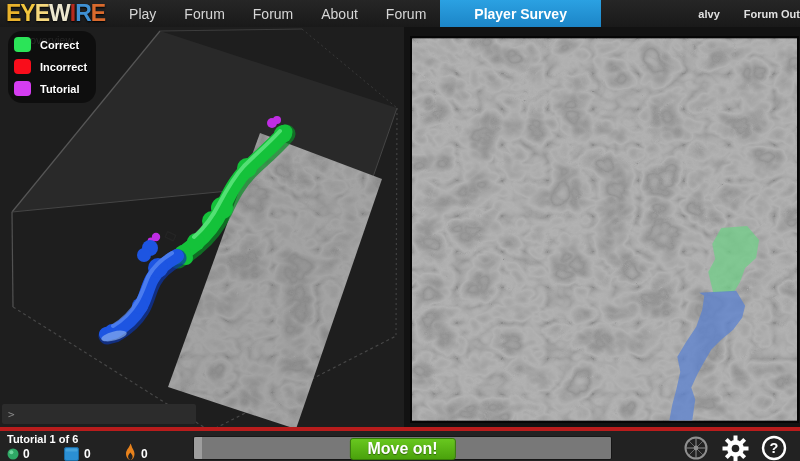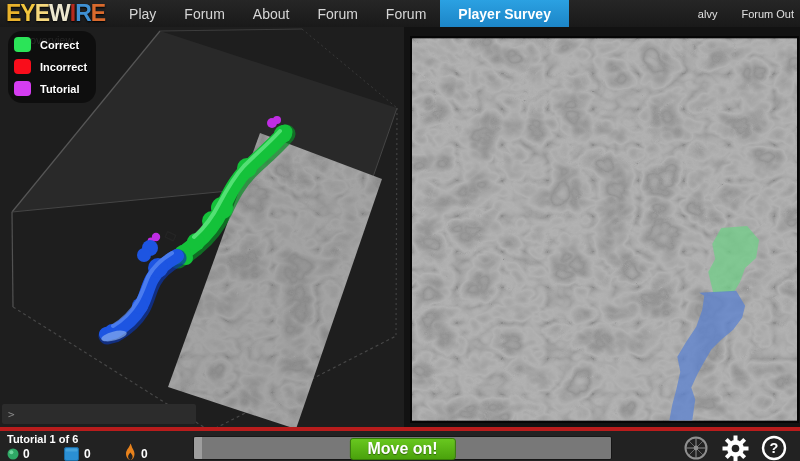--- a/index.html
+++ b/index.html
@@ -9,24 +9,24 @@
   
   .topbar{position:absolute;left:0;top:0;width:800px;height:27px;
     background:linear-gradient(#262626,#191919);border-bottom:1px solid #000;
     display:flex;align-items:stretch;}
   .logo{display:flex;align-items:center;padding:0 10px 0 6px;font-weight:bold;
     font-size:23px;letter-spacing:-1px;line-height:27px;text-shadow:0 1px 2px #000;}
   .logo span{display:inline-block;transform:scaleY(1.02);}
   .nav-item{display:flex;align-items:center;padding:0 14px;font-size:14px;
     color:#d6d6d6;cursor:pointer;}
   .nav-item.active{background:linear-gradient(#2ba1e2,#1c85c7);color:#fff;
-    font-weight:bold;padding:0 18px;}
+    font-weight:bold;padding:0 34px;}
   .topbar .spacer{flex:1;}
-  .user-zone{display:flex;align-items:center;gap:24px;padding-right:6px;
-    font-size:11px;color:#e0e0e0;font-weight:normal;}
+  .user-zone{display:flex;align-items:center;gap:24px;padding-right:0;
+    font-size:11px;color:#e0e0e0;font-weight:bold;}
   .user-zone .link{cursor:pointer;}
 
   
   .main{position:absolute;left:0;top:27px;width:800px;height:400px;background:#131313;}
   .panel-3d{position:absolute;left:0;top:0;width:404px;height:400px;background:#1e1e1e;overflow:hidden;}
   .panel-em{position:absolute;left:404px;top:0;width:396px;height:400px;background:#121212;}
   .em-canvas{position:absolute;left:8px;top:11px;width:385px;height:383px;
     outline:2px solid #060606;}
 
   
@@ -69,22 +69,22 @@
       <span style="color: rgb(233, 178, 44);">E</span>
         <span style="color: rgb(243, 198, 61);">Y</span>
         <span style="color: rgb(246, 216, 125);">E</span>
         <span style="color: rgb(238, 232, 207);">W</span>
         <span style="color: rgb(181, 42, 29);">I</span>
         <span style="color: rgb(63, 144, 211);">R</span>
         <span style="color: rgb(217, 106, 45);">E</span>
     </div>
     <div class="nav-item">Play</div>
     <div class="nav-item">Forum</div>
+    <div class="nav-item">Forum</div>
     <div class="nav-item">About</div>
-    <div class="nav-item">Forum</div>
     <div class="nav-item">Forum</div>
     <div class="nav-item active">Player Survey</div>
     <div class="spacer"></div>
     <div class="user-zone">
       <span class="link">alvy</span>
       <span class="link">Forum Out</span>
     </div>
   </div>
 
   <div class="main">

